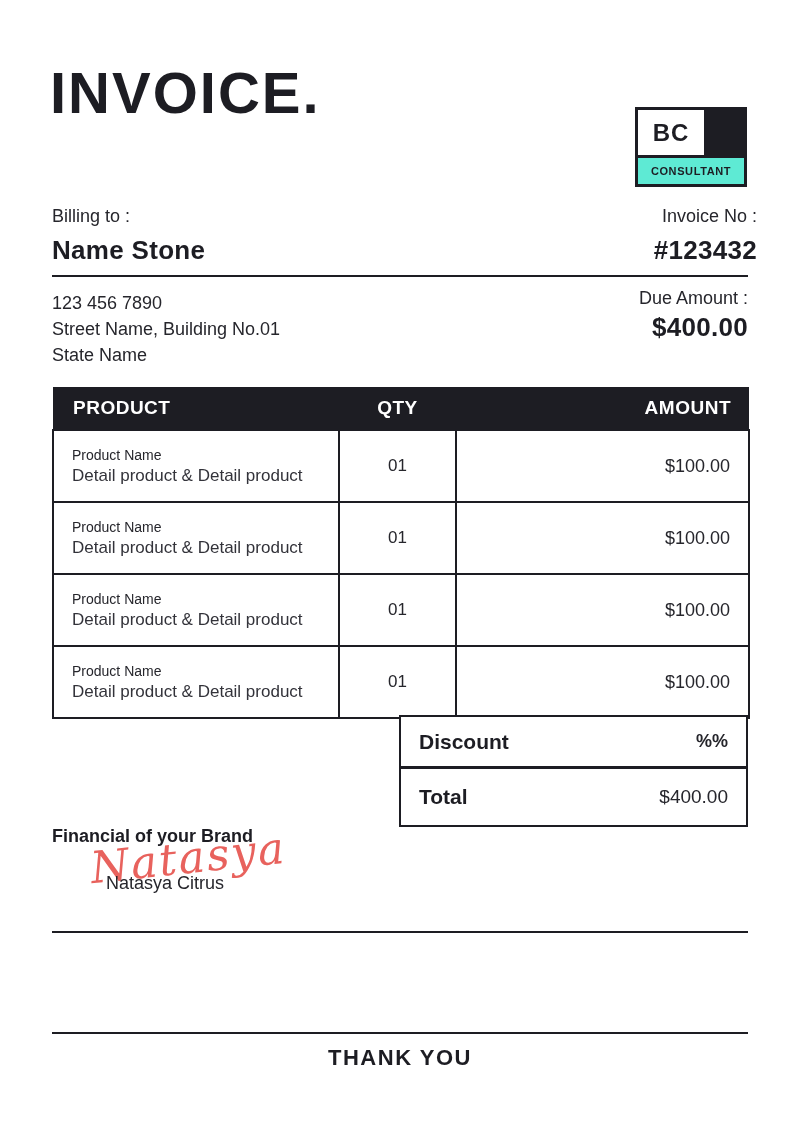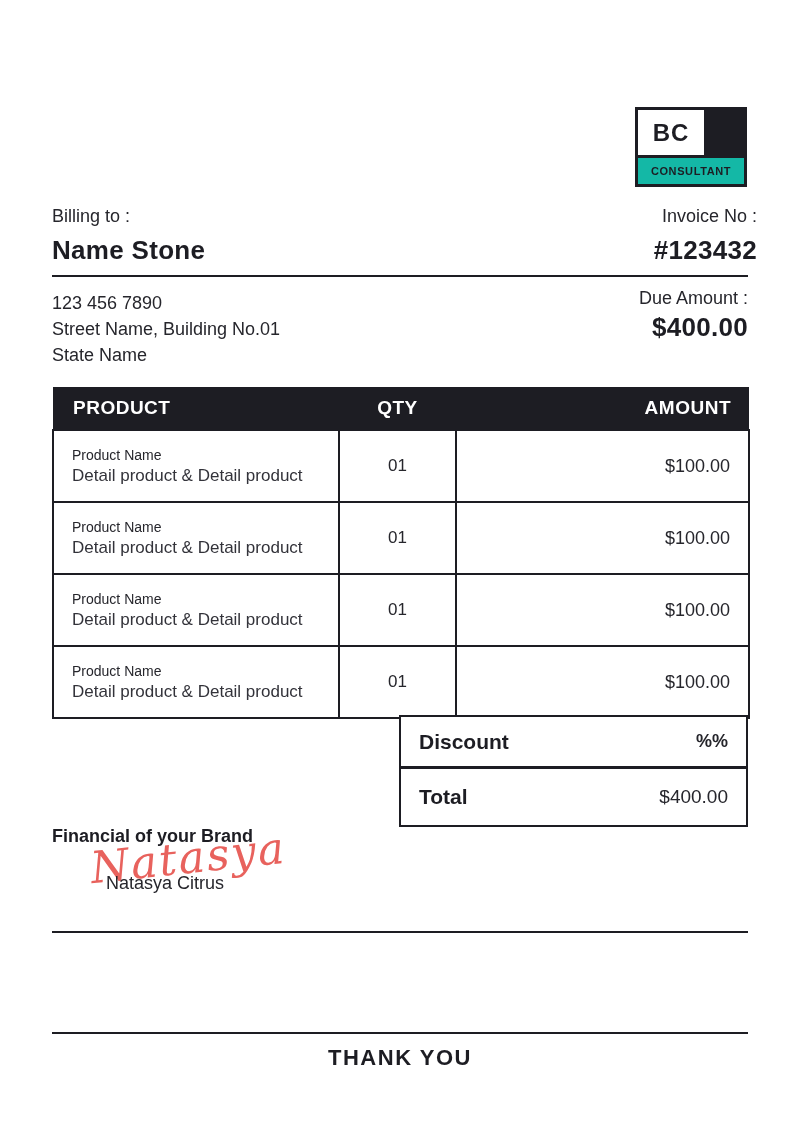--- a/index.html
+++ b/index.html
@@ -23,21 +23,21 @@
     background:#1d1d23; border:3px solid #1d1d23;
     display:flex; flex-direction:column;margin-top:32px;
   }
   .logo-top { height:45px; display:flex; }
   .logo-bc {
     width:66px; background:#ffffff; display:flex; align-items:center; justify-content:center;
     font-size:24px; font-weight:700; letter-spacing:1px; color:#1d1d23;
   }
   .logo-fill { flex:1; background:#1d1d23; }
   .logo-bottom {
-    flex:1; margin-top:3px; background:#14b8a6;
+    flex:1; margin-top:3px; background:#5eead4;
     display:flex; align-items:center; justify-content:center;
     font-size:11px; font-weight:700; letter-spacing:0.6px; color:#1d1d23;
   }
 
   
   .bill-left  { position:absolute; left:52px;  top:206px; }
   .bill-right { position:absolute; right:36px; top:206px; text-align:right; }
   .meta-label { font-size:18px; color:#26262c; margin-bottom:8px; }
   .meta-big   { font-size:26px; font-weight:700; letter-spacing:0.3px; color:#1d1d23; }
 
@@ -107,20 +107,21 @@
   .thankyou {
     position:absolute; left:52px; top:1045px; width:696px; text-align:center;
     font-size:22px; font-weight:700; letter-spacing:1.5px; color:#1d1d23;
   }
 </style>
 </head>
 <body>
 
 <div class="page">
 
+  <div class="invoice-title">INVOICE.</div>
 
   <div class="logo">
     <div class="logo-top">
       <div class="logo-bc">BC</div>
       <div class="logo-fill"></div>
     </div>
     <div class="logo-bottom">CONSULTANT</div>
   </div>
 
   <div class="bill-left">

